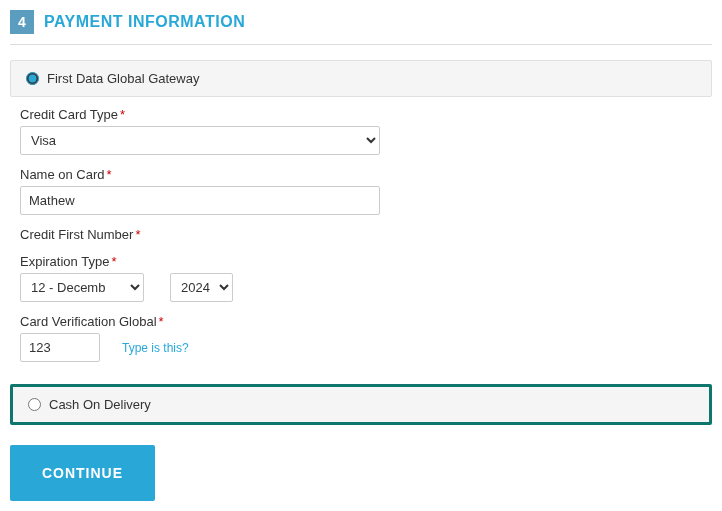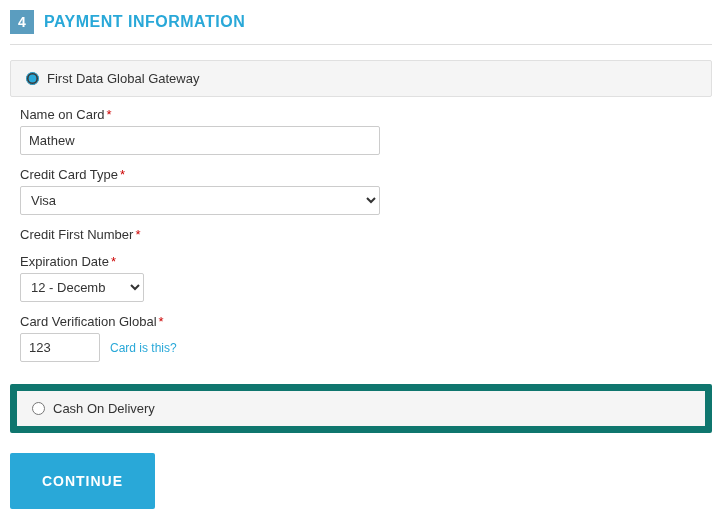--- a/index.html
+++ b/index.html
@@ -111,21 +111,21 @@
 
     .expiry-row {
       display: flex;
       gap: 26px;
       align-items: center;
     }
 
     .cvv-row {
       display: flex;
       align-items: center;
-      gap: 10px;
+      gap: 22px;
     }
 
     .cvv-input {
       width: 80px !important;
     }
 
     .what-is-this {
       color: #29a8d8;
       font-size: 12px;
       cursor: pointer;
@@ -141,21 +141,21 @@
       font-weight: bold;
       letter-spacing: 1px;
       cursor: pointer;
       border-radius: 2px;
       margin-top: 10px;
       min-width: 145px;
     }
 
     .cash-option {
       background: #f5f5f5;
-      border: 7px solid #0f766e;
+      border: 3px solid #0f766e;
       padding: 10px 15px;
       display: flex;
       align-items: center;
       border-radius: 2px;
       margin-bottom: 10px;
     }
 
     .cash-option label {
       margin-left: 8px;
       font-size: 13px;
@@ -175,75 +175,84 @@
 </div>
 
 
 <div class="payment-option">
   <input type="radio" id="gateway-radio" name="payment-method" checked="" style="">
   <label for="gateway-radio">First Data Global Gateway</label>
 </div>
 
 
 <div class="payment-form">
-
-  <div class="form-group">
-    <label>
-      <span>Name on Card</span><span class="required-star">*</span>
-    </label>
-    <input type="text" value="Mathew" style="">
-  </div>
 
   <div class="form-group">
     <label>
       <span>Credit Card Type</span><span class="required-star">*</span>
     </label>
     <select class="select-full">
       <option value="Visa" selected="">Visa</option>
       <option value="MasterCard">MasterCard</option>
       <option value="American Express">American Express</option>
       <option value="Discover">Discover</option>
     </select>
   </div>
 
   <div class="form-group">
     <label>
+      <span>Name on Card</span><span class="required-star">*</span>
+    </label>
+    <input type="text" value="Mathew" style="">
+  </div>
+
+  <div class="form-group">
+    <label>
       <span>Credit First Number</span><span class="required-star">*</span>
     </label>
   </div>
 
   <div class="form-group">
     <label>
-      <span>Expiration Date</span><span class="required-star">*</span>
+      <span>Expiration Type</span><span class="required-star">*</span>
     </label>
     <div class="expiry-row">
       <select>
         <option value="01">01 - January</option>
         <option value="02">02 - February</option>
         <option value="03">03 - March</option>
         <option value="04">04 - April</option>
         <option value="05">05 - May</option>
         <option value="06">06 - June</option>
         <option value="07">07 - July</option>
         <option value="08">08 - August</option>
         <option value="09">09 - September</option>
         <option value="10">10 - October</option>
         <option value="11">11 - November</option>
         <option value="12" selected="">12 - Decemb</option>
       </select>
+      <select>
+        <option value="2024" selected="">2024</option>
+        <option value="2025">2025</option>
+        <option value="2026">2026</option>
+        <option value="2027">2027</option>
+        <option value="2028">2028</option>
+        <option value="2029">2029</option>
+        <option value="2030">2030</option>
+      </select>
     </div>
   </div>
 
   <div class="form-group">
     <label>
       <span>Card Verification Global</span><span class="required-star">*</span>
     </label>
     <div class="cvv-row">
       <input type="text" class="cvv-input" value="123" style="">
-      <a href="#" class="what-is-this">Card is this?</a>
+      <a href="#" class="what-is-this">Type is this?</a>
     </div>
   </div>
 
 </div>
 
 
 <div class="cash-option">
   <input type="radio" id="cash-radio" name="payment-method" style="">
   <label for="cash-radio">Cash On Delivery</label>
 </div>

